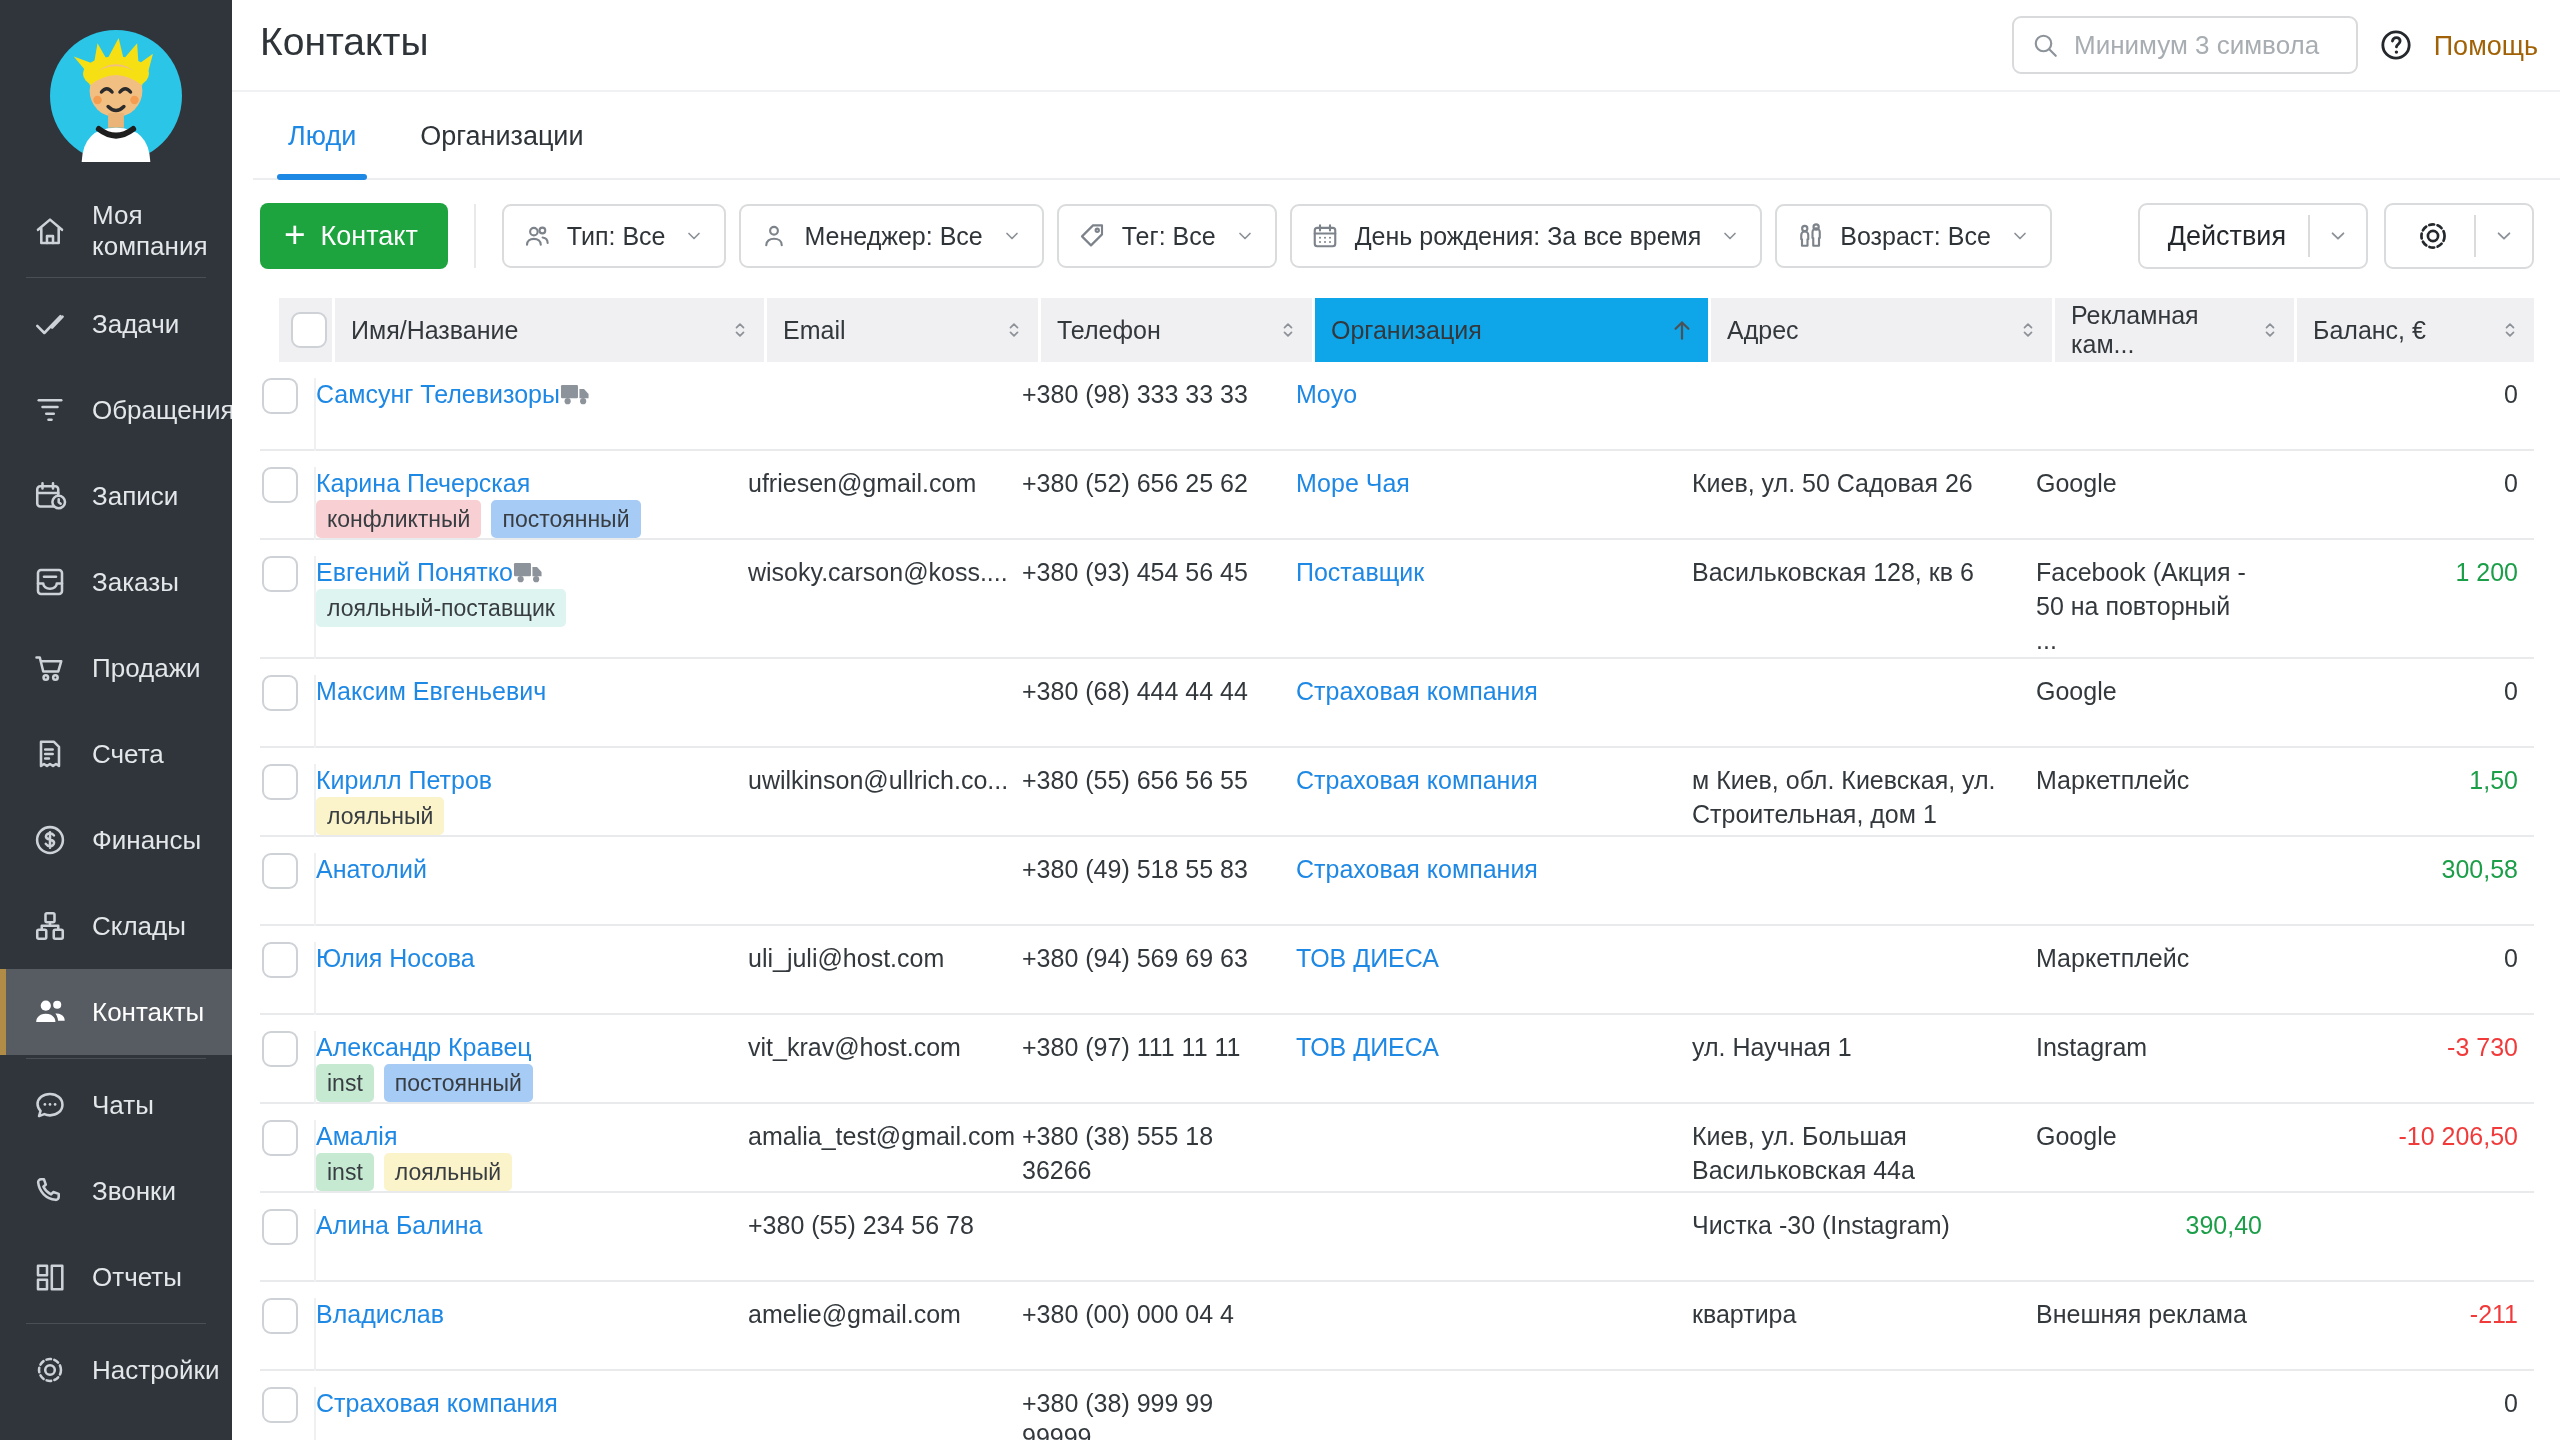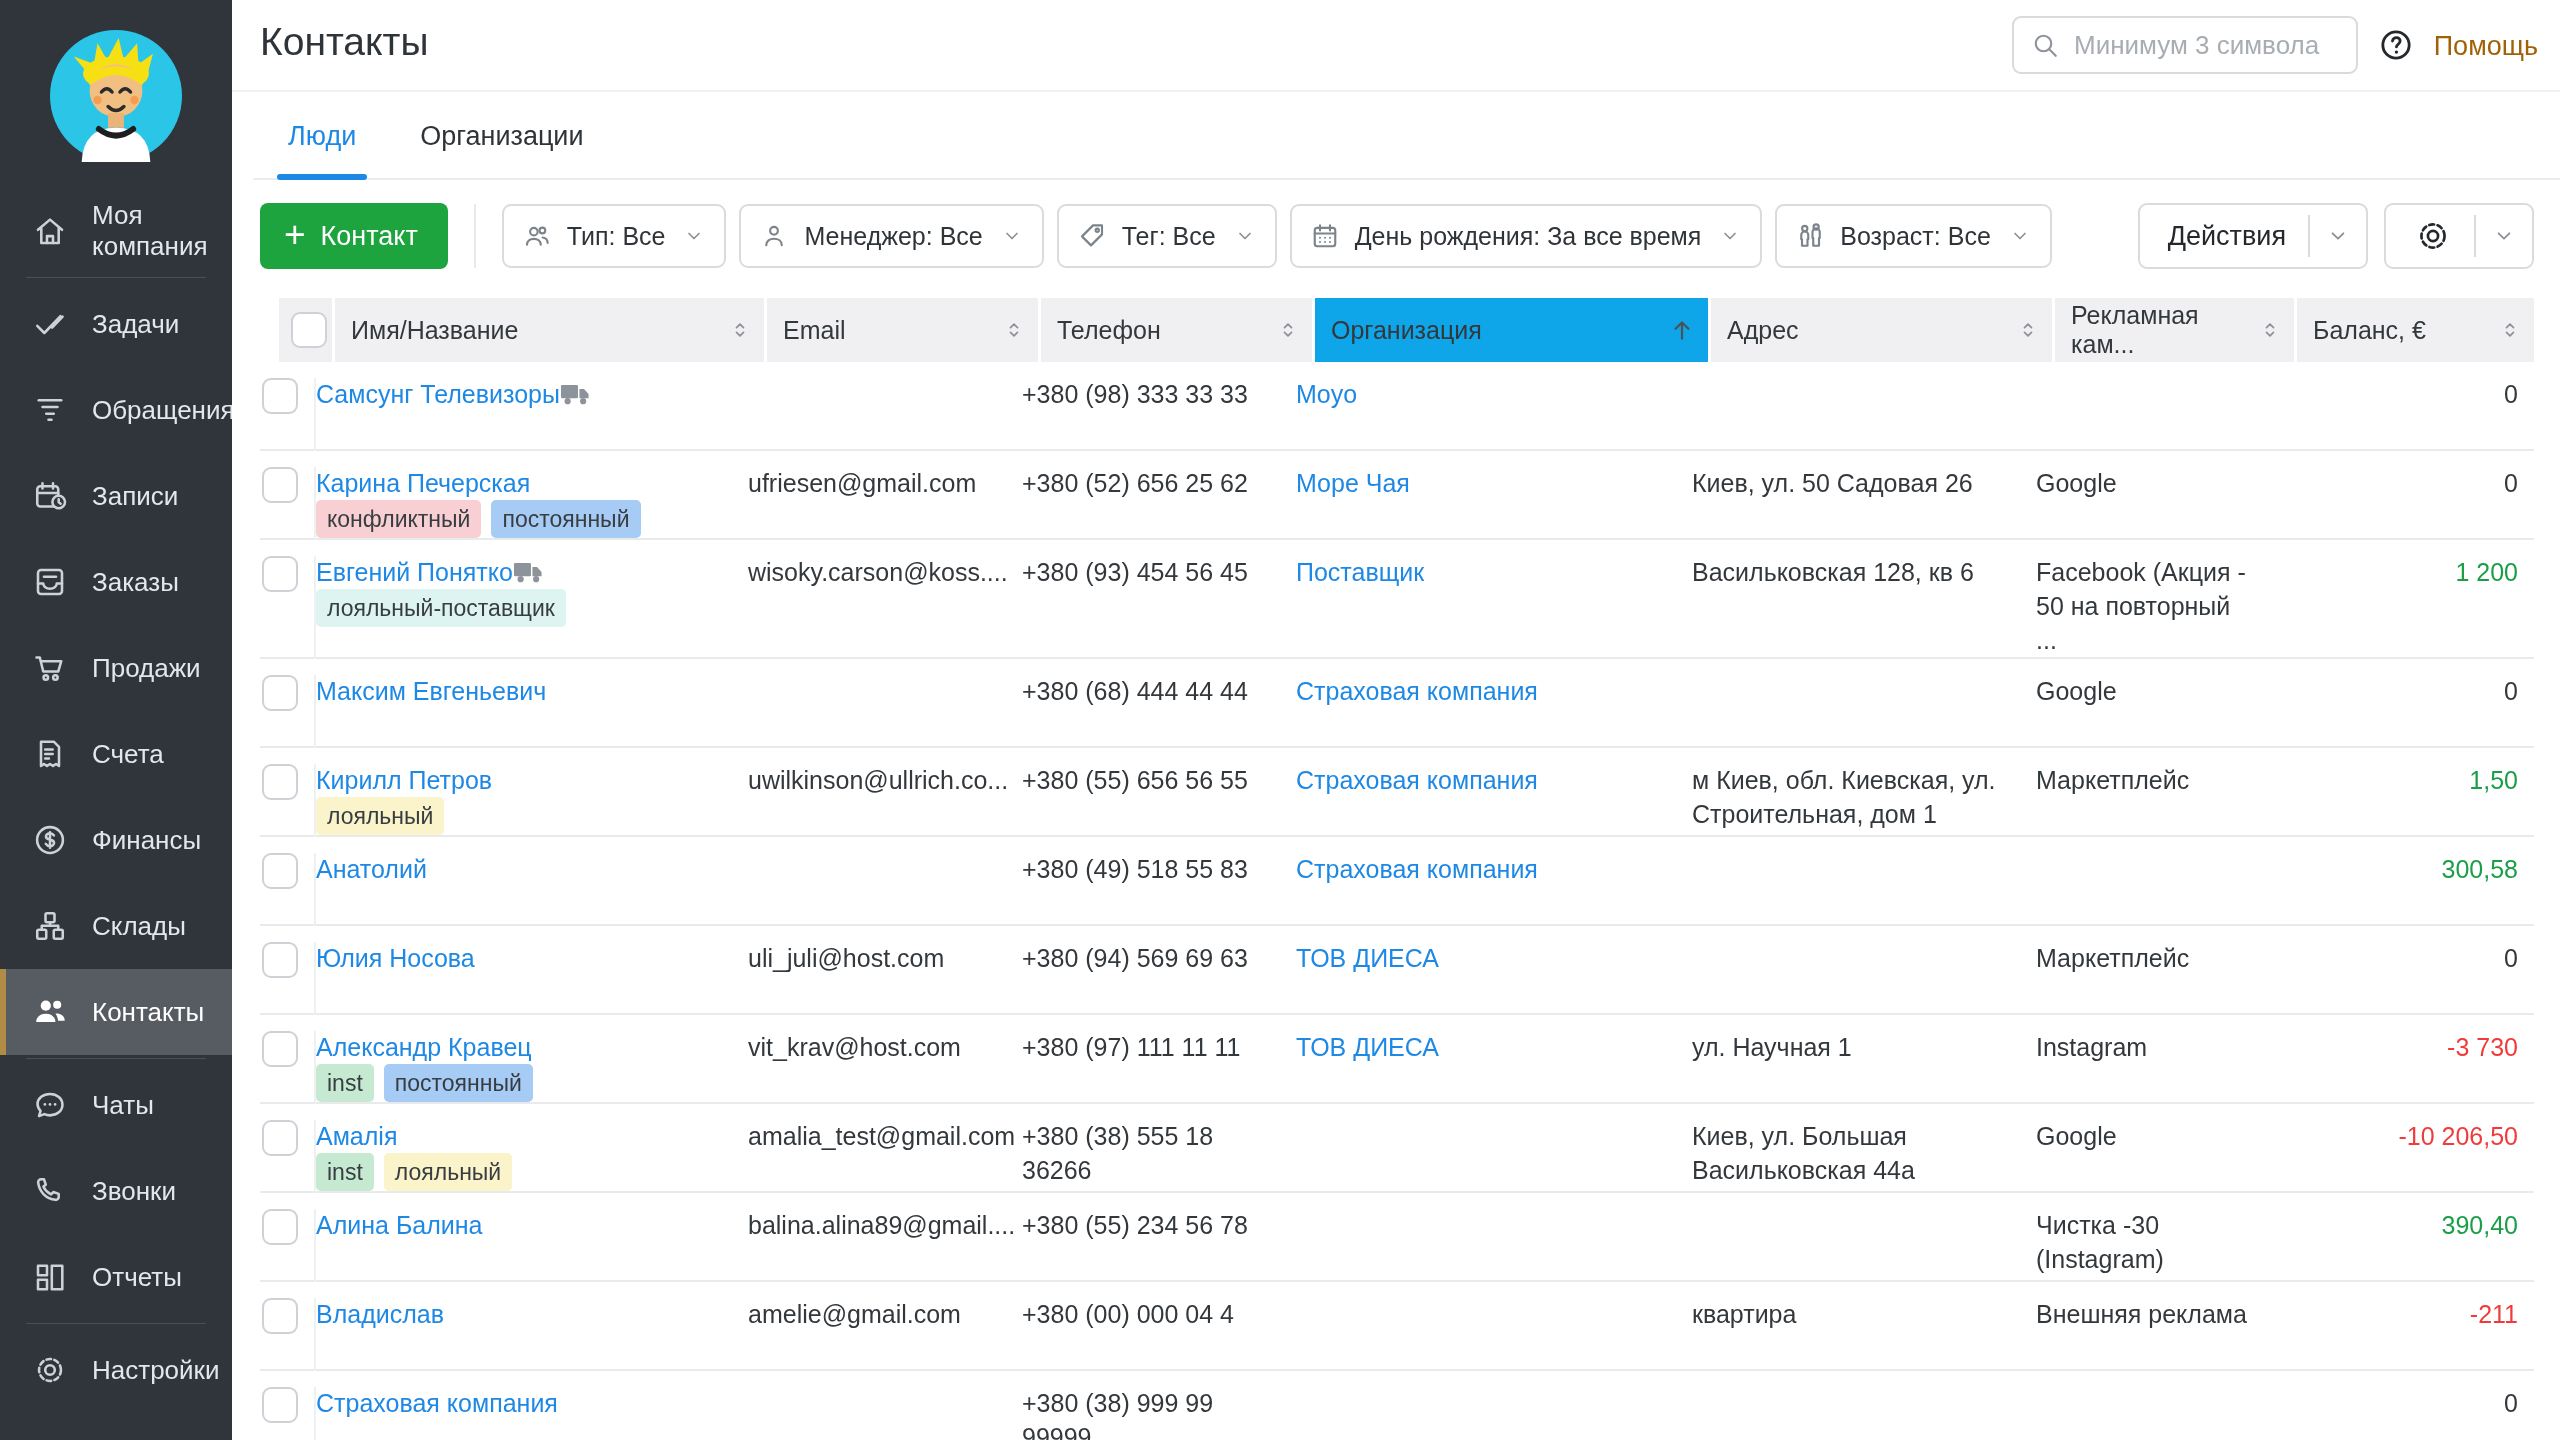--- a/index.html
+++ b/index.html
@@ -674,21 +674,20 @@
         </div>
         <div class="grid tr">
           <div class="td cb">
             <span class="cbx"></span>
           </div>
           <div class="td">
             <div class="name-line">
               <span class="link">Алина Балина</span>
             </div>
           </div>
-          <div class="td">balina.alina89@gmail....</div>
           <div class="td">+380 (55) 234 56 78</div>
           <div class="td"></div>
           <div class="td"></div>
           <div class="td">Чистка -30 (Instagram)</div>
           <div class="td balance bal-green">390,40</div>
         </div>
         <div class="grid tr">
           <div class="td cb">
             <span class="cbx"></span>
           </div>

